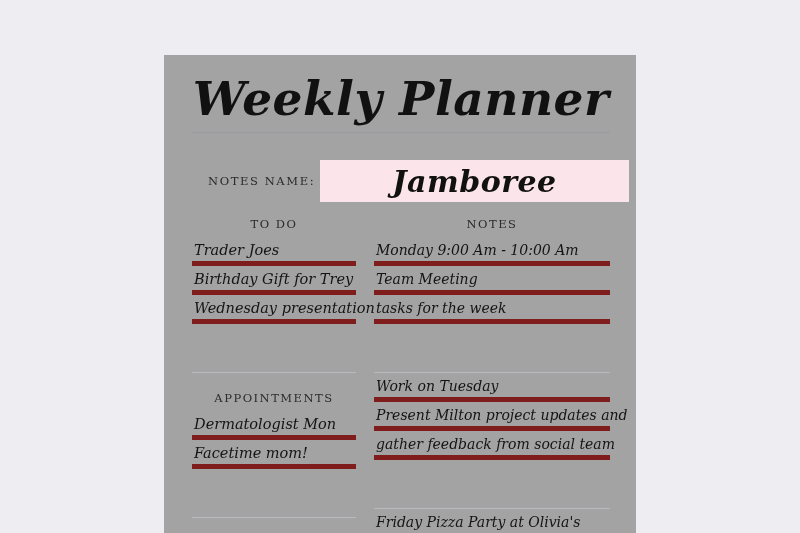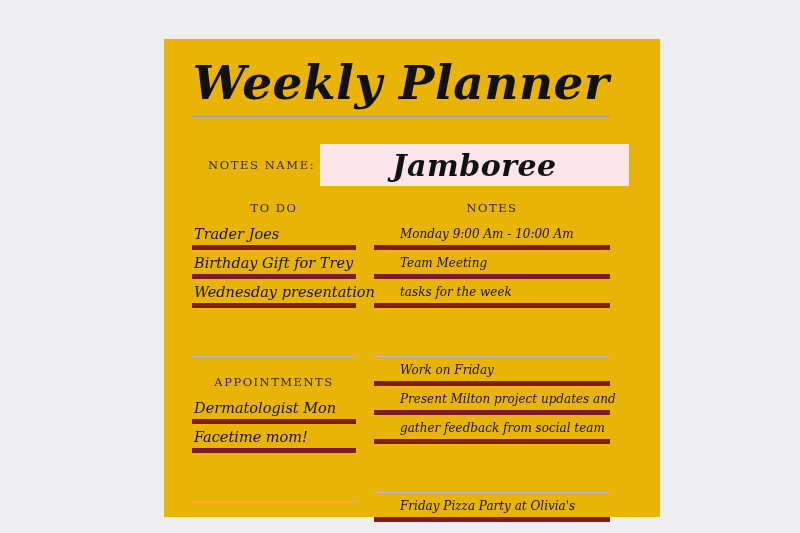--- a/index.html
+++ b/index.html
@@ -17,25 +17,24 @@
   .canvas {
     position: relative;
     width: 800px;
     height: 533px;
   }
 
   
   .sheet {
     position: absolute;
     left: 164px;
-    top: 39px;
+    top: 55px;
     width: 472px;
     height: 478px;
-    background: #eab308;
-    padding-left: 24px;
+    background: #a3a3a3;
   }
 
   
   .title-block {
     position: absolute;
     left: 28px;
     top: 16px;
     width: 418px;
     text-align: center;
   }
@@ -139,21 +138,21 @@
     position: absolute;
     left: 2px;
     bottom: 2px;
     font-family: "DejaVu Serif", "Liberation Serif", serif;
     font-style: italic;
     font-size: 14.5px;
     line-height: 18px;
     color: #141414;
     white-space: nowrap;
   }
-  .col-right .line-text { font-size: 12px; margin-left: 24px; }
+  .col-right .line-text { font-size: 14px; }
 
   .sub-head-wrap { margin-top: 0px; }
 </style>
 </head>
 <body>
 
 <div class="canvas">
   <div class="sheet">
 
     <div class="title-block">
@@ -223,21 +222,21 @@
           <div class="line">
               <span class="line-text">tasks for the week</span>
             </div>
           <div class="line spacer">
               <span class="line-text"></span>
             </div>
           <div class="line blank-gap">
               <span class="line-text"></span>
             </div>
           <div class="line">
-              <span class="line-text">Work on Friday</span>
+              <span class="line-text">Work on Tuesday</span>
             </div>
           <div class="line">
               <span class="line-text">Present Milton project updates and</span>
             </div>
           <div class="line">
               <span class="line-text">gather feedback from social team</span>
             </div>
           <div class="line spacer">
               <span class="line-text"></span>
             </div>

